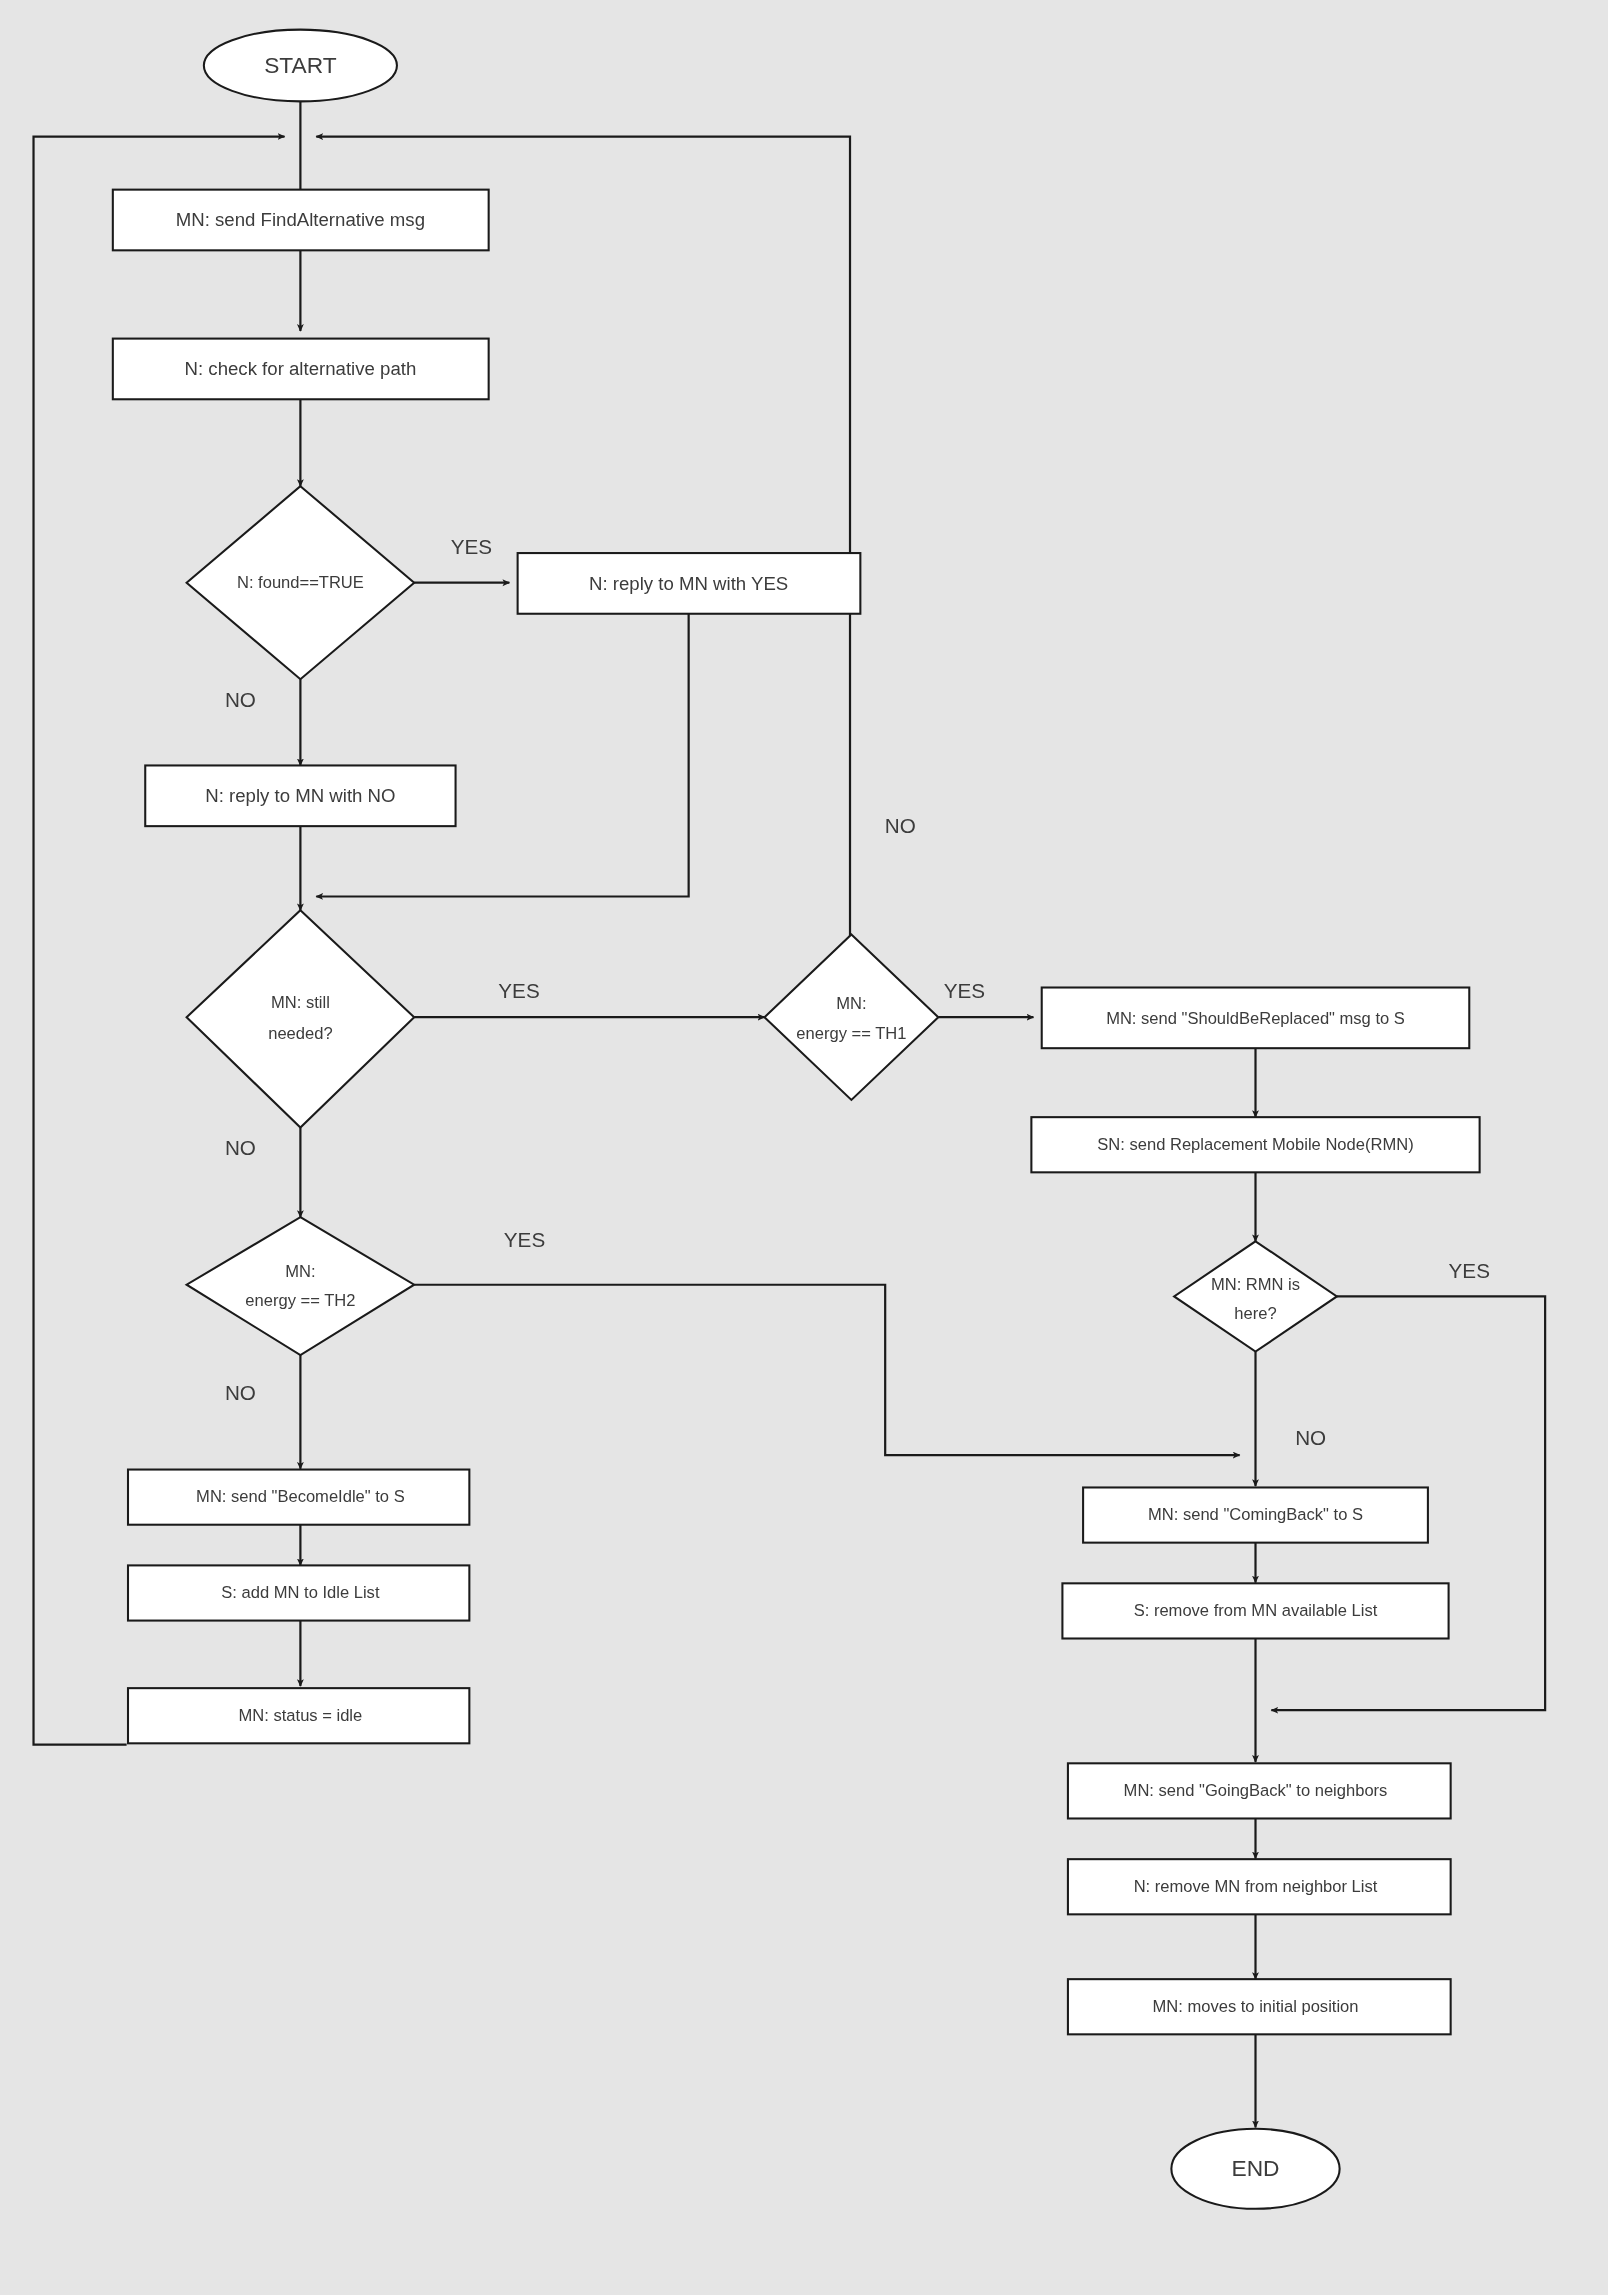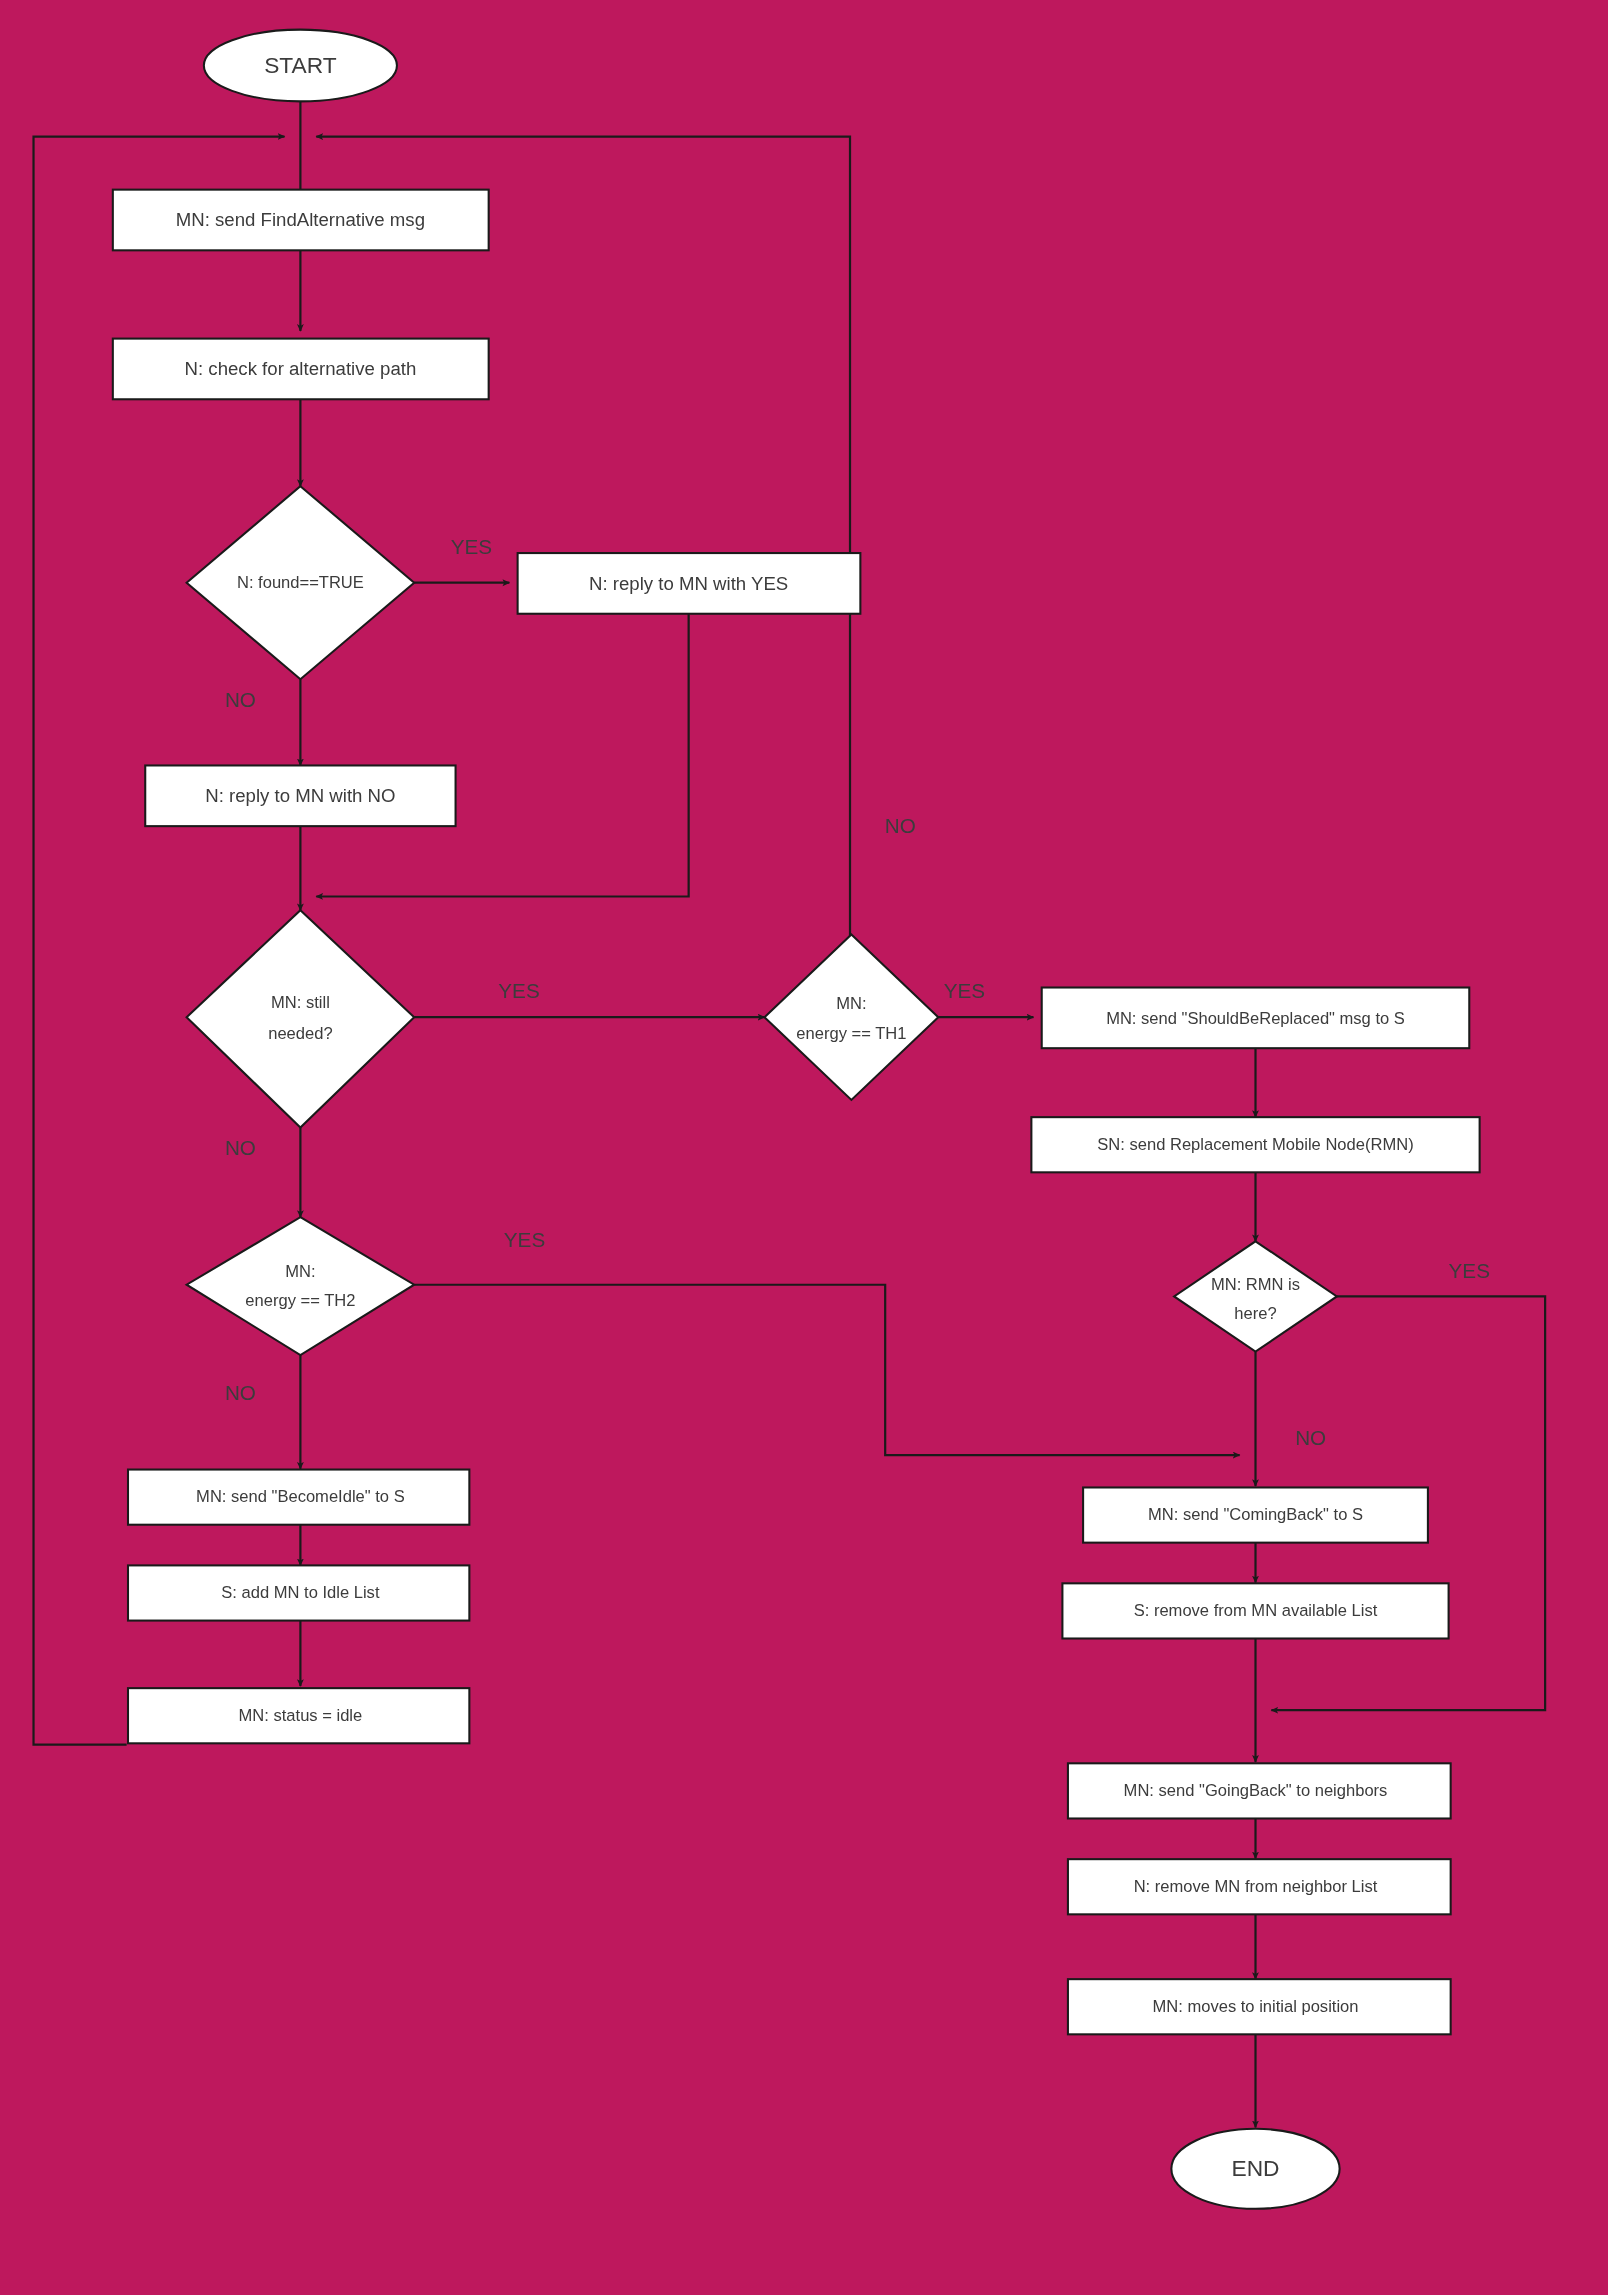--- a/index.html
+++ b/index.html
@@ -7,21 +7,21 @@
     padding: 0;
     background: #ffffff;
   }
   body {
     font-family: "Liberation Sans", sans-serif;
   }
   #flowchart-root {
     position: relative;
     width: 1609px;
     height: 2295px;
-    background: #be185d;
+    background: #e5e5e5;
     overflow: hidden;
   }
   svg#flow-svg {
     position: absolute;
     top: 0;
     left: 0;
     width: 1609px;
     height: 2295px;
     display: block;
   }

